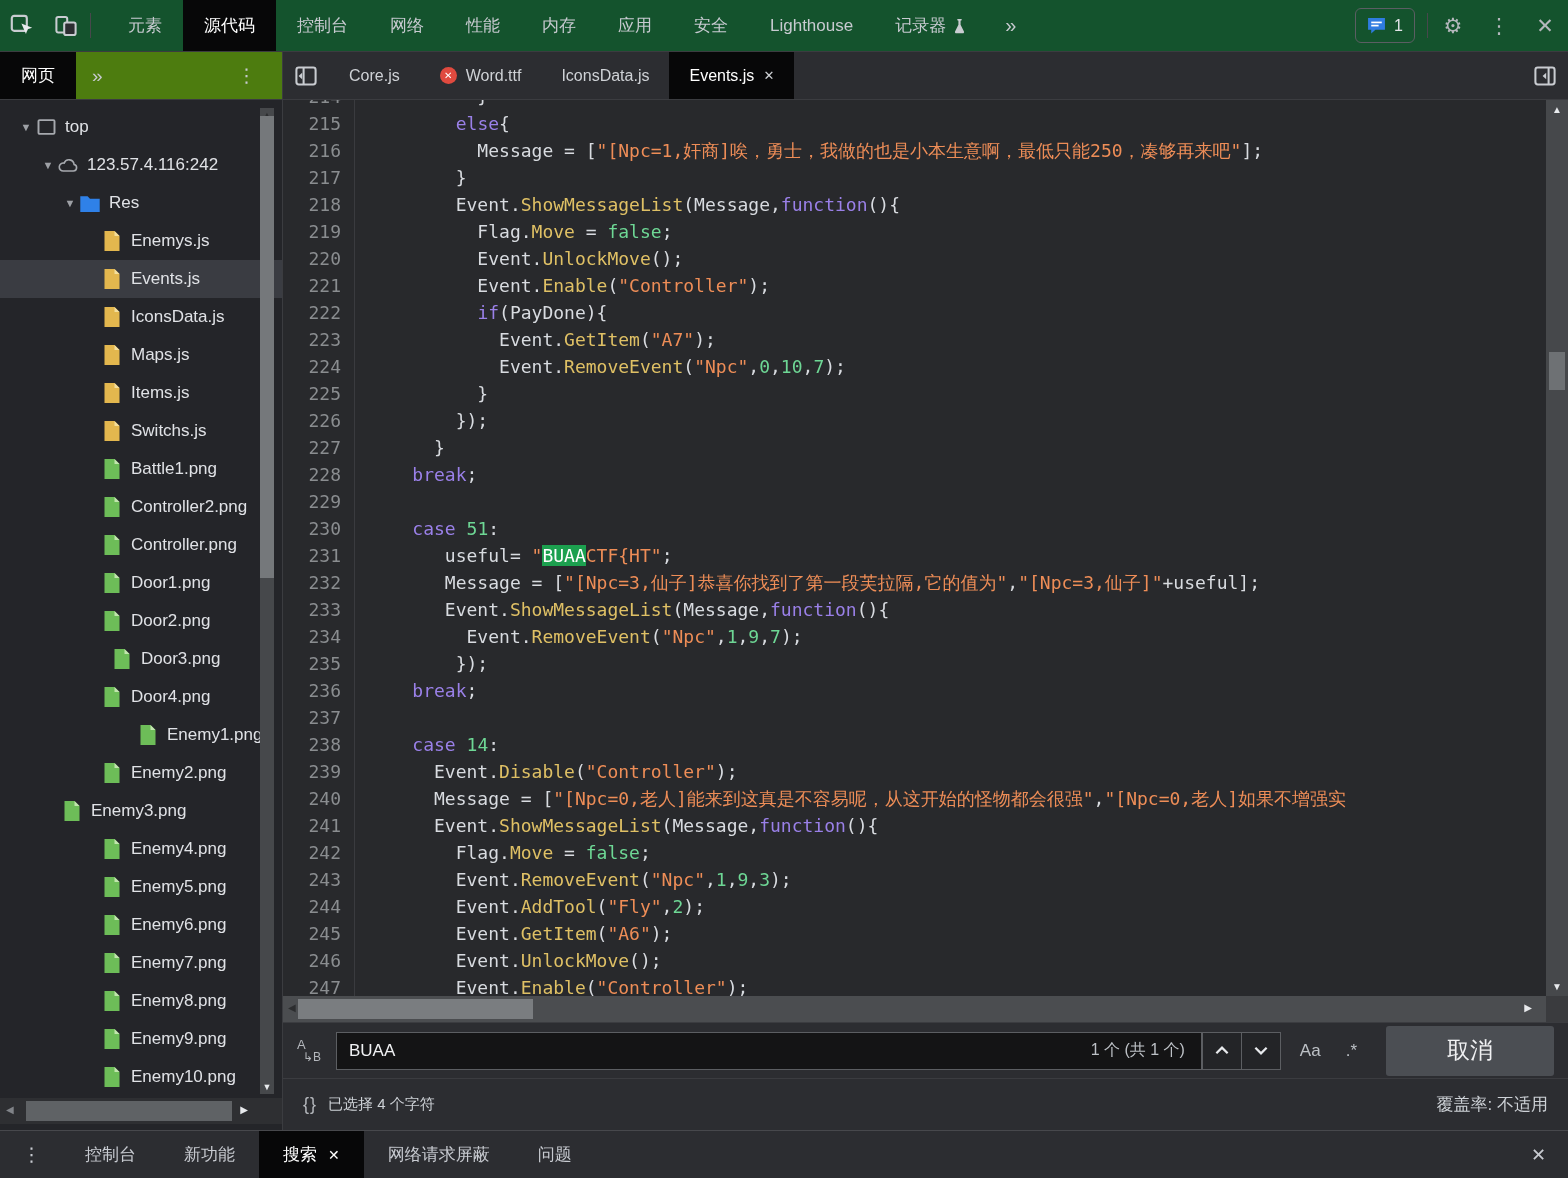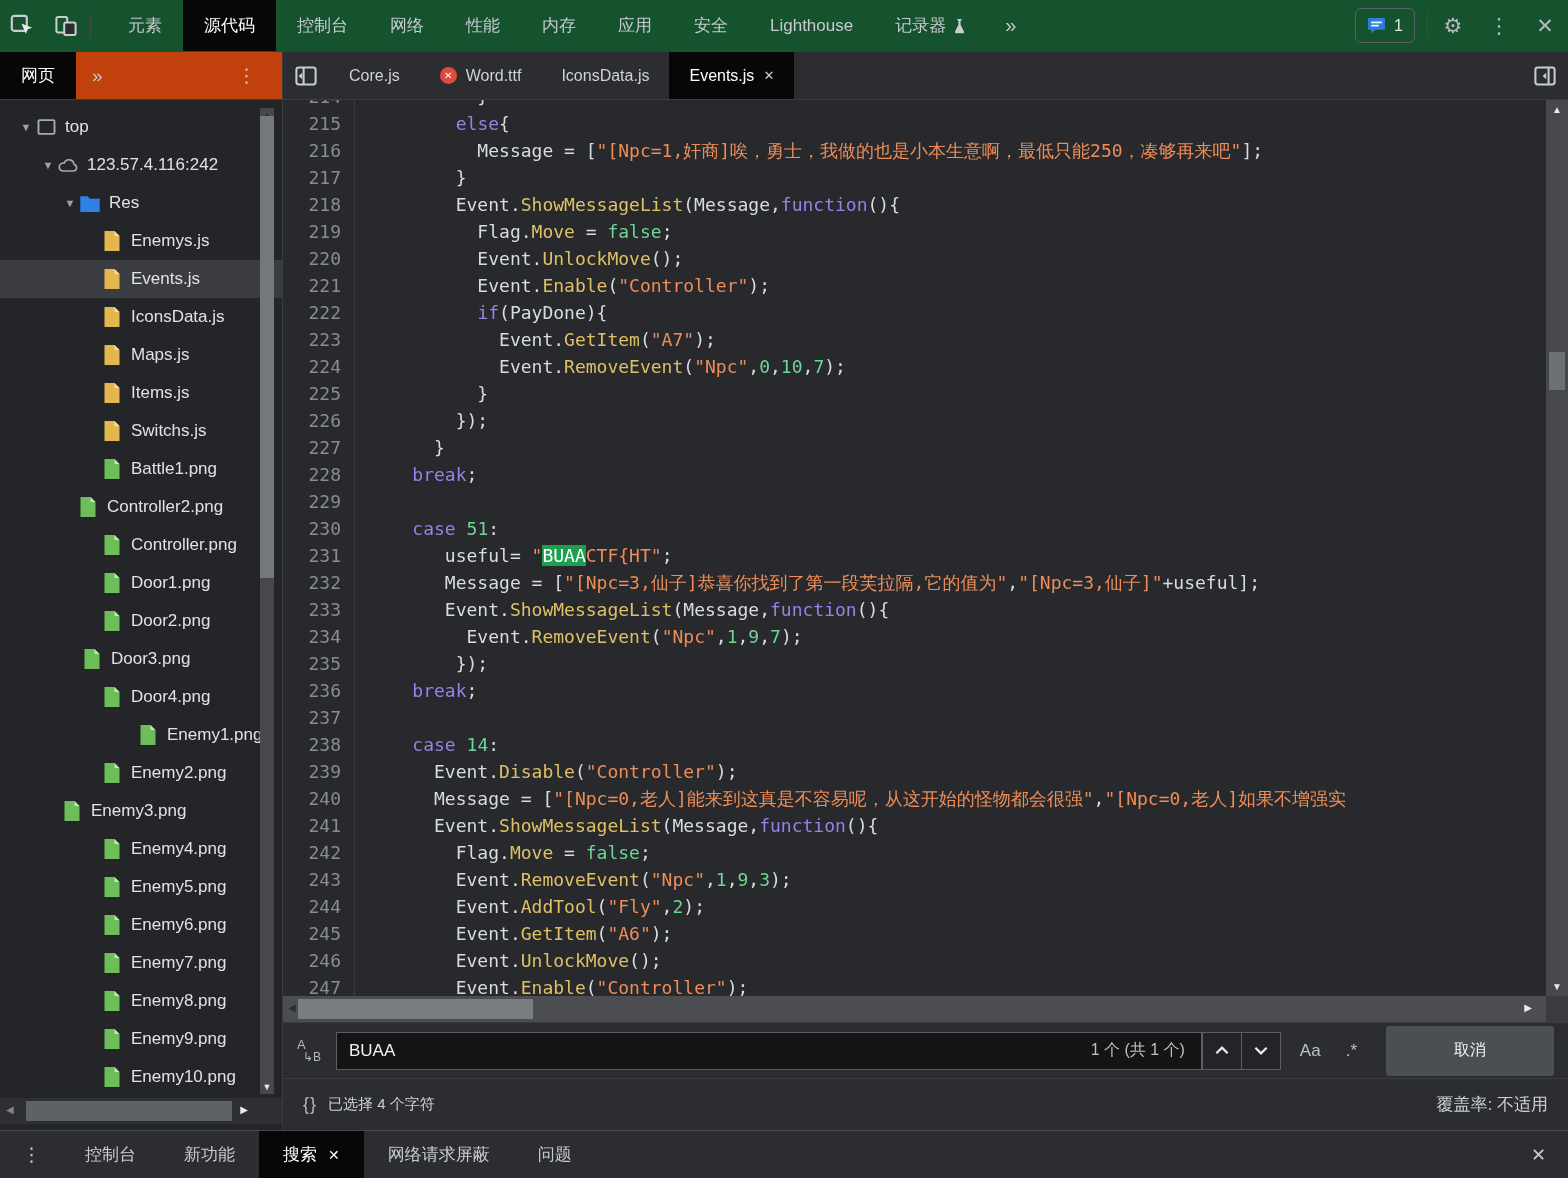--- a/index.html
+++ b/index.html
@@ -22,21 +22,21 @@
               border-radius:6px;margin:8px 10px;padding:0 11px;color:#e2e4e8;font-size:16px;cursor:pointer;
               font-family:inherit;}
   .flask-ic svg,.chat-ic svg{display:block;}
 
   
   .workspace{flex:1;display:flex;min-height:0;}
 
   
   .sidebar{width:283px;flex:0 0 283px;background:#242529;border-right:1px solid #3b3c40;
            box-sizing:border-box;display:flex;flex-direction:column;position:relative;}
-  .sidebar-header{height:48px;flex:0 0 48px;background:#c2410c;border-bottom:1px solid #3b3c40;
+  .sidebar-header{height:48px;flex:0 0 48px;background:#4d7c0f;border-bottom:1px solid #3b3c40;
                   box-sizing:border-box;display:flex;align-items:stretch;}
   .page-tab{display:flex;align-items:center;padding:0 21px;background:#070708;color:#fff;font-size:17px;cursor:pointer;}
   .sb-more{display:flex;align-items:center;padding:0 16px;font-size:19px;color:#c7cad0;cursor:pointer;}
   .sb-kebab{margin-left:auto;display:flex;align-items:center;padding:0 26px 0 10px;font-size:19px;color:#c7cad0;cursor:pointer;}
   .tree{flex:1;overflow:hidden;position:relative;padding-top:8px;}
   .trow{height:38px;display:flex;align-items:center;font-size:17px;color:#e0e2e6;white-space:nowrap;cursor:pointer;}
   .trow.selected{background:#3a3c42;}
   .texp{width:20px;flex:0 0 20px;font-size:11px;color:#9da0a5;text-align:center;}
   .tico{width:20px;flex:0 0 20px;margin-right:9px;display:flex;align-items:center;justify-content:center;}
   .tico svg{display:block;}
@@ -88,21 +88,21 @@
   .find-input{flex:1;height:36px;background:#141415;border:1px solid #5c5e62;display:flex;
               align-items:center;padding:0 12px;cursor:text;}
   .find-query{font-size:17px;color:#f0f1f3;}
   .find-count{margin-left:auto;font-size:16px;color:#bdc1c6;padding-right:4px;}
   .caret-group{display:flex;margin-left:-13px;}
   .caret-group button{width:40px;height:38px;background:#232427;border:1px solid #5c5e62;
                       display:flex;align-items:center;justify-content:center;cursor:pointer;padding:0;}
   .caret-group button + button{margin-left:-1px;}
   .find-toggle{font-size:17px;color:#bdc1c6;cursor:pointer;padding:0 6px;}
   .cancel-btn{width:168px;height:50px;background:#4b4e53;border:none;border-radius:3px;color:#f0f1f3;
-              font-size:16px;cursor:pointer;font-family:Liberation Serif, serif;margin-left:10px;}
+              font-size:23px;cursor:pointer;font-family:Liberation Serif, serif;margin-left:10px;}
 
   
   .status-bar{height:52px;flex:0 0 52px;background:#2c2d31;border-top:1px solid #3b3c40;
               box-sizing:border-box;display:flex;align-items:center;padding:0 20px;gap:14px;}
   .pp-icon{color:#b4b7bc;font-size:18px;letter-spacing:-2px;cursor:pointer;}
   .sel-text{font-size:15px;color:#cdd1d6;}
   .cov-text{font-size:17px;color:#cdd1d6;}
 
   
   .drawer-tabs{height:48px;flex:0 0 48px;background:#2c2d31;border-top:1px solid #47484c;
@@ -287,21 +287,21 @@
           <div class="trow" style="padding-left: 82px;">
             <span class="texp"></span>
             <span class="tico">
               <svg width="18" height="20" viewBox="0 0 14 16">
                 <path d="M1 0 h8 l4 4 v12 h-12 z" fill="#6dbd58"></path>
                 <path d="M9 0 l4 4 h-4 z" fill="#c2e5ae"></path>
               </svg>
             </span>
             <span>Battle1.png</span>
           </div>
-          <div class="trow" style="padding-left: 58px;">
+          <div class="trow" style="padding-left: 82px;">
             <span class="texp"></span>
             <span class="tico">
               <svg width="18" height="20" viewBox="0 0 14 16">
                 <path d="M1 0 h8 l4 4 v12 h-12 z" fill="#6dbd58"></path>
                 <path d="M9 0 l4 4 h-4 z" fill="#c2e5ae"></path>
               </svg>
             </span>
             <span>Controller2.png</span>
           </div>
           <div class="trow" style="padding-left: 82px;">
@@ -327,21 +327,21 @@
           <div class="trow" style="padding-left: 82px;">
             <span class="texp"></span>
             <span class="tico">
               <svg width="18" height="20" viewBox="0 0 14 16">
                 <path d="M1 0 h8 l4 4 v12 h-12 z" fill="#6dbd58"></path>
                 <path d="M9 0 l4 4 h-4 z" fill="#c2e5ae"></path>
               </svg>
             </span>
             <span>Door2.png</span>
           </div>
-          <div class="trow" style="padding-left: 62px;">
+          <div class="trow" style="padding-left: 92px;">
             <span class="texp"></span>
             <span class="tico">
               <svg width="18" height="20" viewBox="0 0 14 16">
                 <path d="M1 0 h8 l4 4 v12 h-12 z" fill="#6dbd58"></path>
                 <path d="M9 0 l4 4 h-4 z" fill="#c2e5ae"></path>
               </svg>
             </span>
             <span>Door3.png</span>
           </div>
           <div class="trow" style="padding-left: 82px;">

